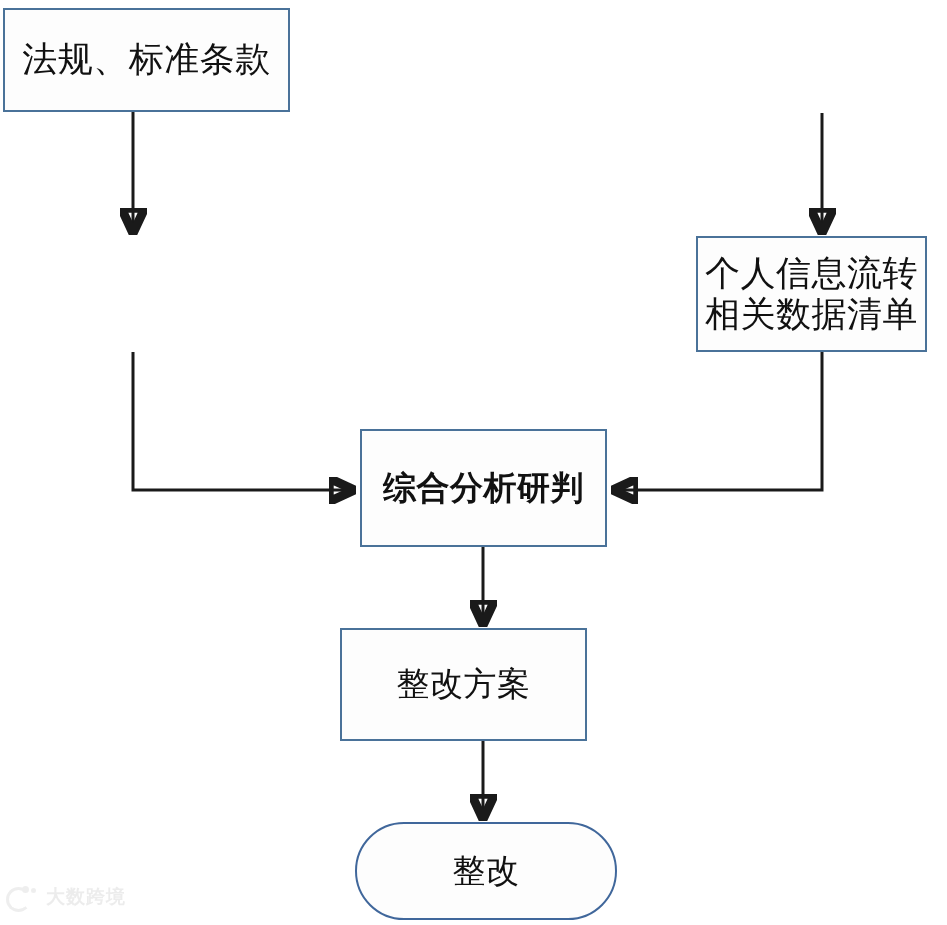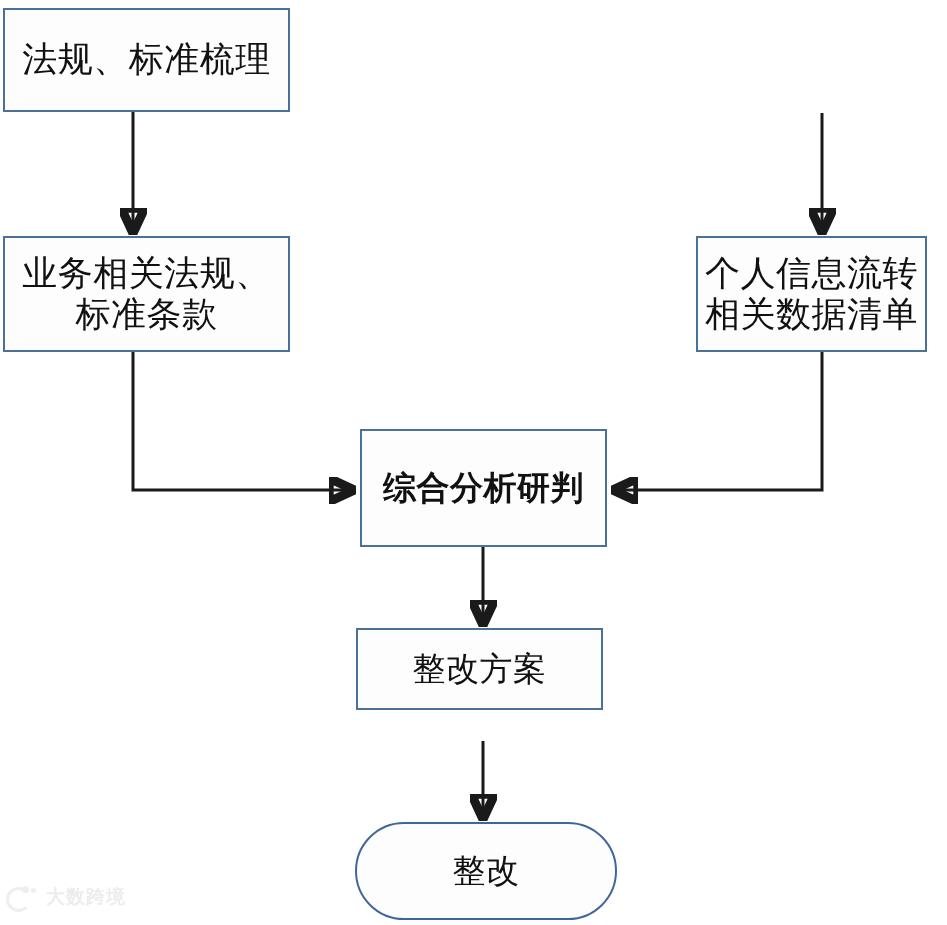--- a/index.html
+++ b/index.html
@@ -34,21 +34,21 @@
     border-radius: 52px;
     border-color: #40679b;
     text-align: right;
   }
   
   #node-regulations-review   { left: 3px;   top: 8px;   width: 287px; height: 104px; font-size: 35px; }
   #node-personal-info-review { left: 696px; top: 8px;   width: 249px; height: 105px; font-size: 35px; }
   #node-business-clauses     { left: 3px;   top: 236px; width: 287px; height: 116px; font-size: 35px; }
   #node-data-inventory       { left: 696px; top: 236px; width: 231px; height: 116px; font-size: 35px; }
   #node-comprehensive        { left: 360px; top: 429px; width: 247px; height: 118px; font-size: 33px; font-weight: bold; }
-  #node-rectification-plan   { left: 356px; top: 628px; width: 247px; height: 82px; font-size: 33px; }
+  #node-rectification-plan   { left: 340px; top: 628px; width: 247px; height: 113px; font-size: 33px; }
   #node-rectification        { left: 355px; top: 822px; width: 262px; height: 98px;  font-size: 33px; }
 
   svg#connectors {
     position: absolute;
     left: 0;
     top: 0;
     width: 947px;
     height: 925px;
     pointer-events: none;
   }
@@ -122,25 +122,23 @@
 
     <path d="M133,352 L133,490 L352,490" marker-end="url(#arrowhead)"></path>
 
     <path d="M822,352 L822,490 L615,490" marker-end="url(#arrowhead)"></path>
 
     <line x1="483" y1="547" x2="483" y2="623" marker-end="url(#arrowhead)"></line>
 
     <line x1="483" y1="741" x2="483" y2="817" marker-end="url(#arrowhead)"></line>
   </svg>
 
-  <div class="node" id="node-regulations-review">法规、标准梳理</div>
+  <div class="node" id="node-regulations-review">法规、标准条款</div>
 
 
-  <div class="node" id="node-business-clauses">业务相关法规、
-标准条款</div>
 
   <div class="node" id="node-data-inventory">个人信息流转
 相关数据清单</div>
 
   <div class="node" id="node-comprehensive">综合分析研判</div>
 
   <div class="node" id="node-rectification-plan">整改方案</div>
 
   <div class="node terminator" id="node-rectification">整改</div>
 

